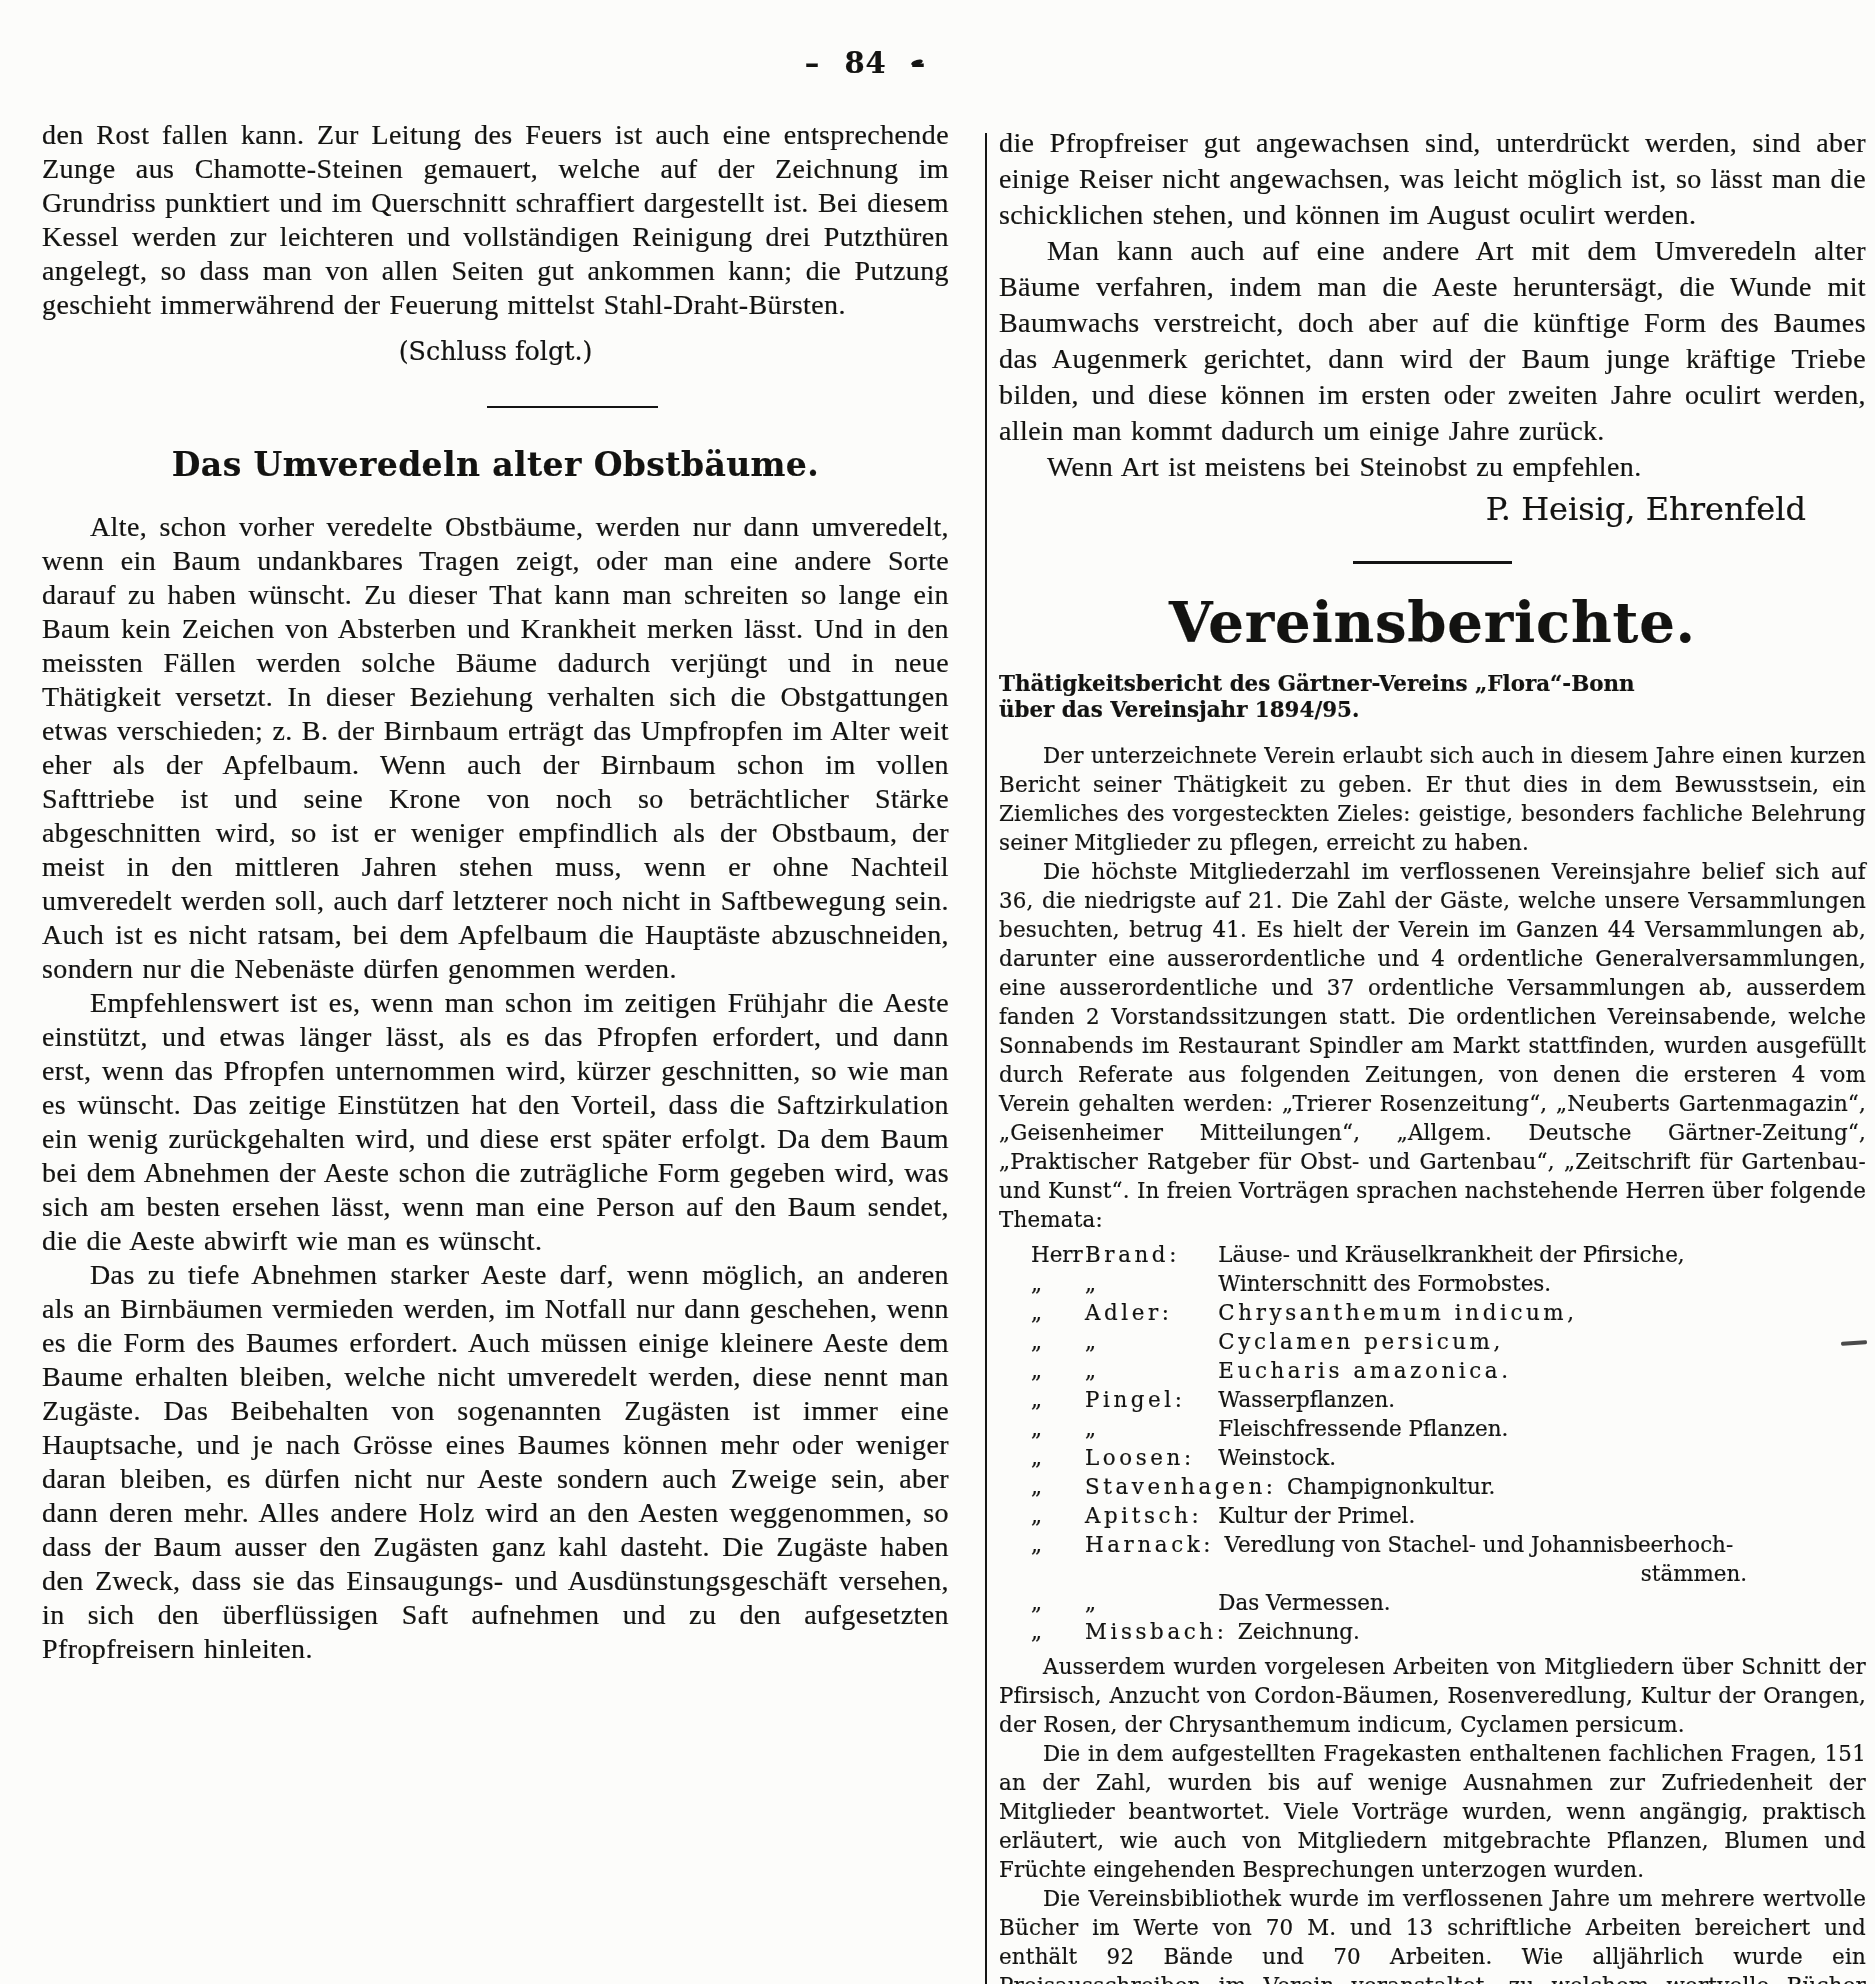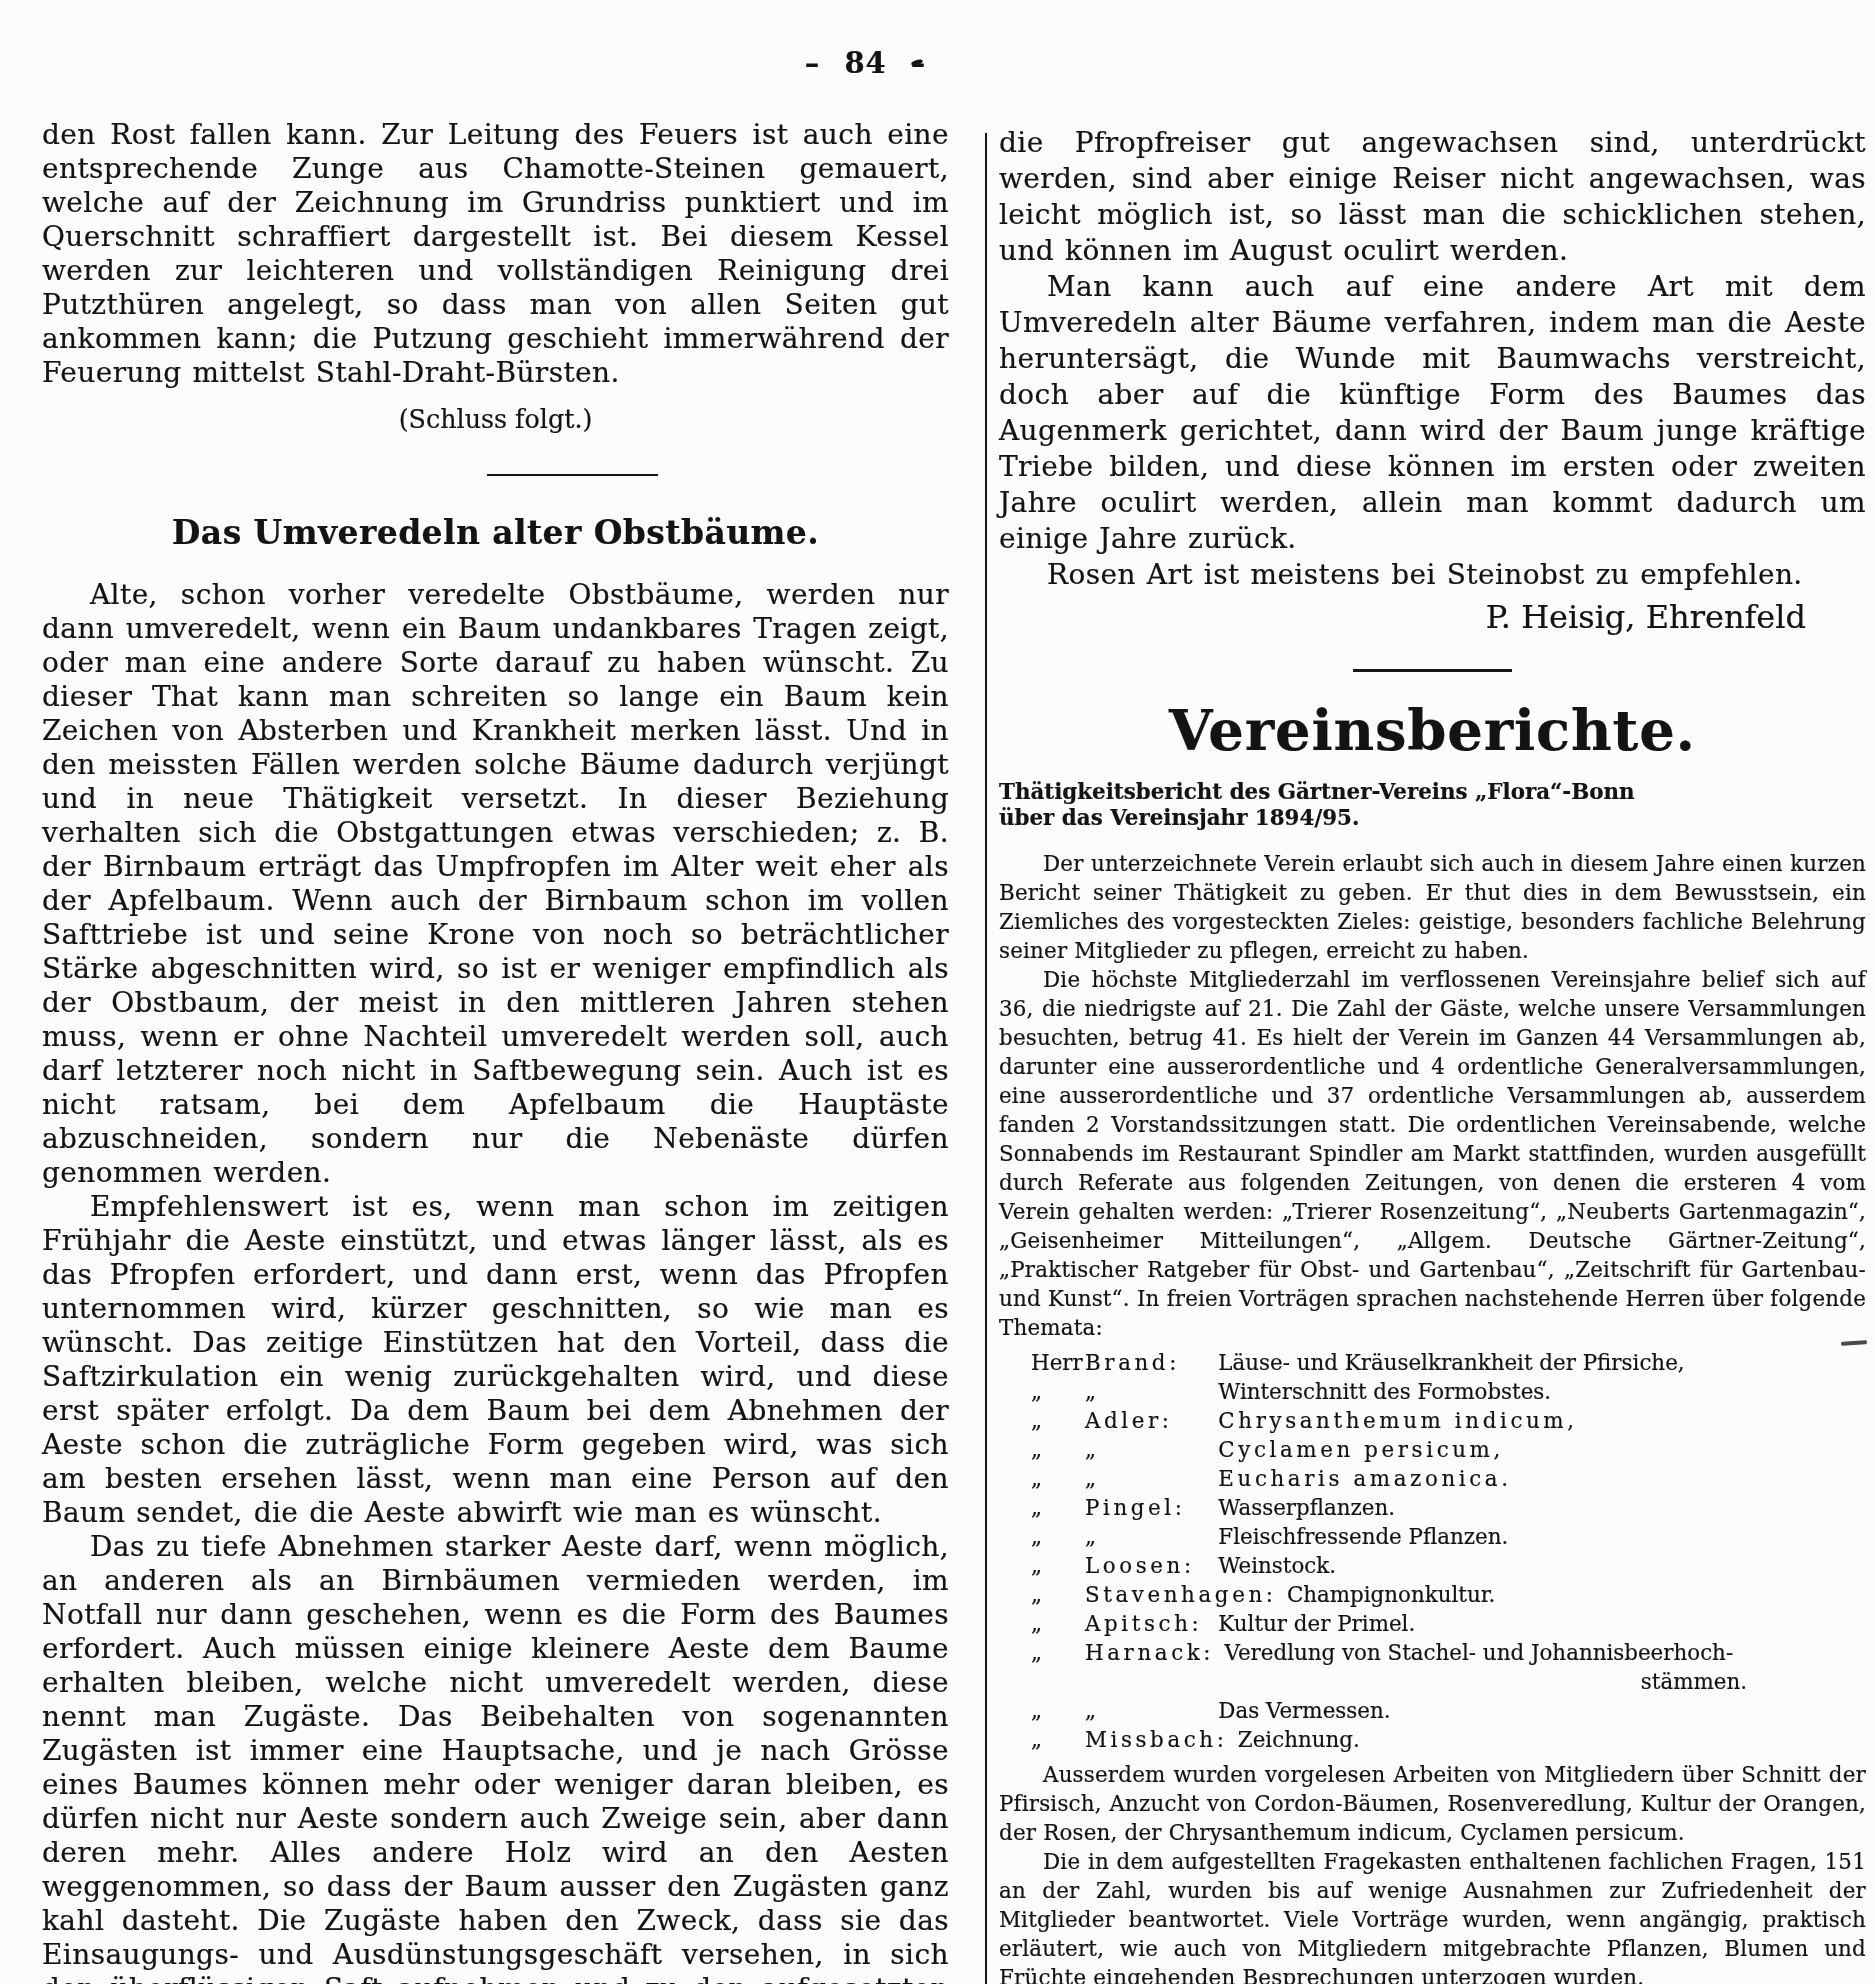--- a/index.html
+++ b/index.html
@@ -41,20 +41,21 @@
 
   
   .body-lg p {
     margin: 0;
     font-size: 28px;
     line-height: 34px;
     text-align: justify;
     letter-spacing: 0.4px;
     word-spacing: 1.6px;
     text-indent: 48px;
+    font-family: Liberation Serif, serif;
   }
   .col-right .body-lg p { line-height: 36px; }
   .body-lg p.no-indent { text-indent: 0; }
 
   .schluss {
     text-align: center;
     font-size: 25.4px;
     margin: 13.5px 0 0 0;
   }
 
@@ -144,21 +145,21 @@
     <p>Empfehlenswert ist es, wenn man schon im zeitigen Frühjahr die Aeste einstützt, und etwas länger lässt, als es das Pfropfen erfordert, und dann erst, wenn das Pfropfen unternommen wird, kürzer geschnitten, so wie man es wünscht. Das zeitige Einstützen hat den Vorteil, dass die Saftzirkulation ein wenig zurückgehalten wird, und diese erst später erfolgt. Da dem Baum bei dem Abnehmen der Aeste schon die zuträgliche Form gegeben wird, was sich am besten ersehen lässt, wenn man eine Person auf den Baum sendet, die die Aeste abwirft wie man es wünscht.</p>
     <p>Das zu tiefe Abnehmen starker Aeste darf, wenn möglich, an anderen als an Birnbäumen vermieden werden, im Notfall nur dann geschehen, wenn es die Form des Baumes erfordert. Auch müssen einige kleinere Aeste dem Baume erhalten bleiben, welche nicht umveredelt werden, diese nennt man Zugäste. Das Beibehalten von sogenannten Zugästen ist immer eine Hauptsache, und je nach Grösse eines Baumes können mehr oder weniger daran bleiben, es dürfen nicht nur Aeste sondern auch Zweige sein, aber dann deren mehr. Alles andere Holz wird an den Aesten weggenommen, so dass der Baum ausser den Zugästen ganz kahl dasteht. Die Zugäste haben den Zweck, dass sie das Einsaugungs- und Ausdünstungsgeschäft versehen, in sich den überflüssigen Saft aufnehmen und zu den aufgesetzten Pfropfreisern hinleiten.</p>
 
   </div>
 
   <div class="col-right">
 
     <div class="body-lg">
       <p class="no-indent">die Pfropfreiser gut angewachsen sind, unterdrückt werden, sind aber einige Reiser nicht angewachsen, was leicht möglich ist, so lässt man die schicklichen stehen, und können im August oculirt werden.</p>
       <p>Man kann auch auf eine andere Art mit dem Umveredeln alter Bäume verfahren, indem man die Aeste heruntersägt, die Wunde mit Baumwachs verstreicht, doch aber auf die künftige Form des Baumes das Augenmerk gerichtet, dann wird der Baum junge kräftige Triebe bilden, und diese können im ersten oder zweiten Jahre oculirt werden, allein man kommt dadurch um einige Jahre zurück.</p>
-      <p>Rosen Art ist meistens bei Steinobst zu empfehlen.</p>
+      <p>Wenn Art ist meistens bei Steinobst zu empfehlen.</p>
       <div class="signature">P. Heisig, Ehrenfeld</div>
     </div>
 
     <div class="rule-right"></div>
 
     <h2 class="section-title">Vereinsberichte.</h2>
     <div class="section-subtitle">
       <div>Thätigkeitsbericht des Gärtner-Vereins „Flora“-Bonn</div>
       <div>über das Vereinsjahr 1894/95.</div>
     </div>

